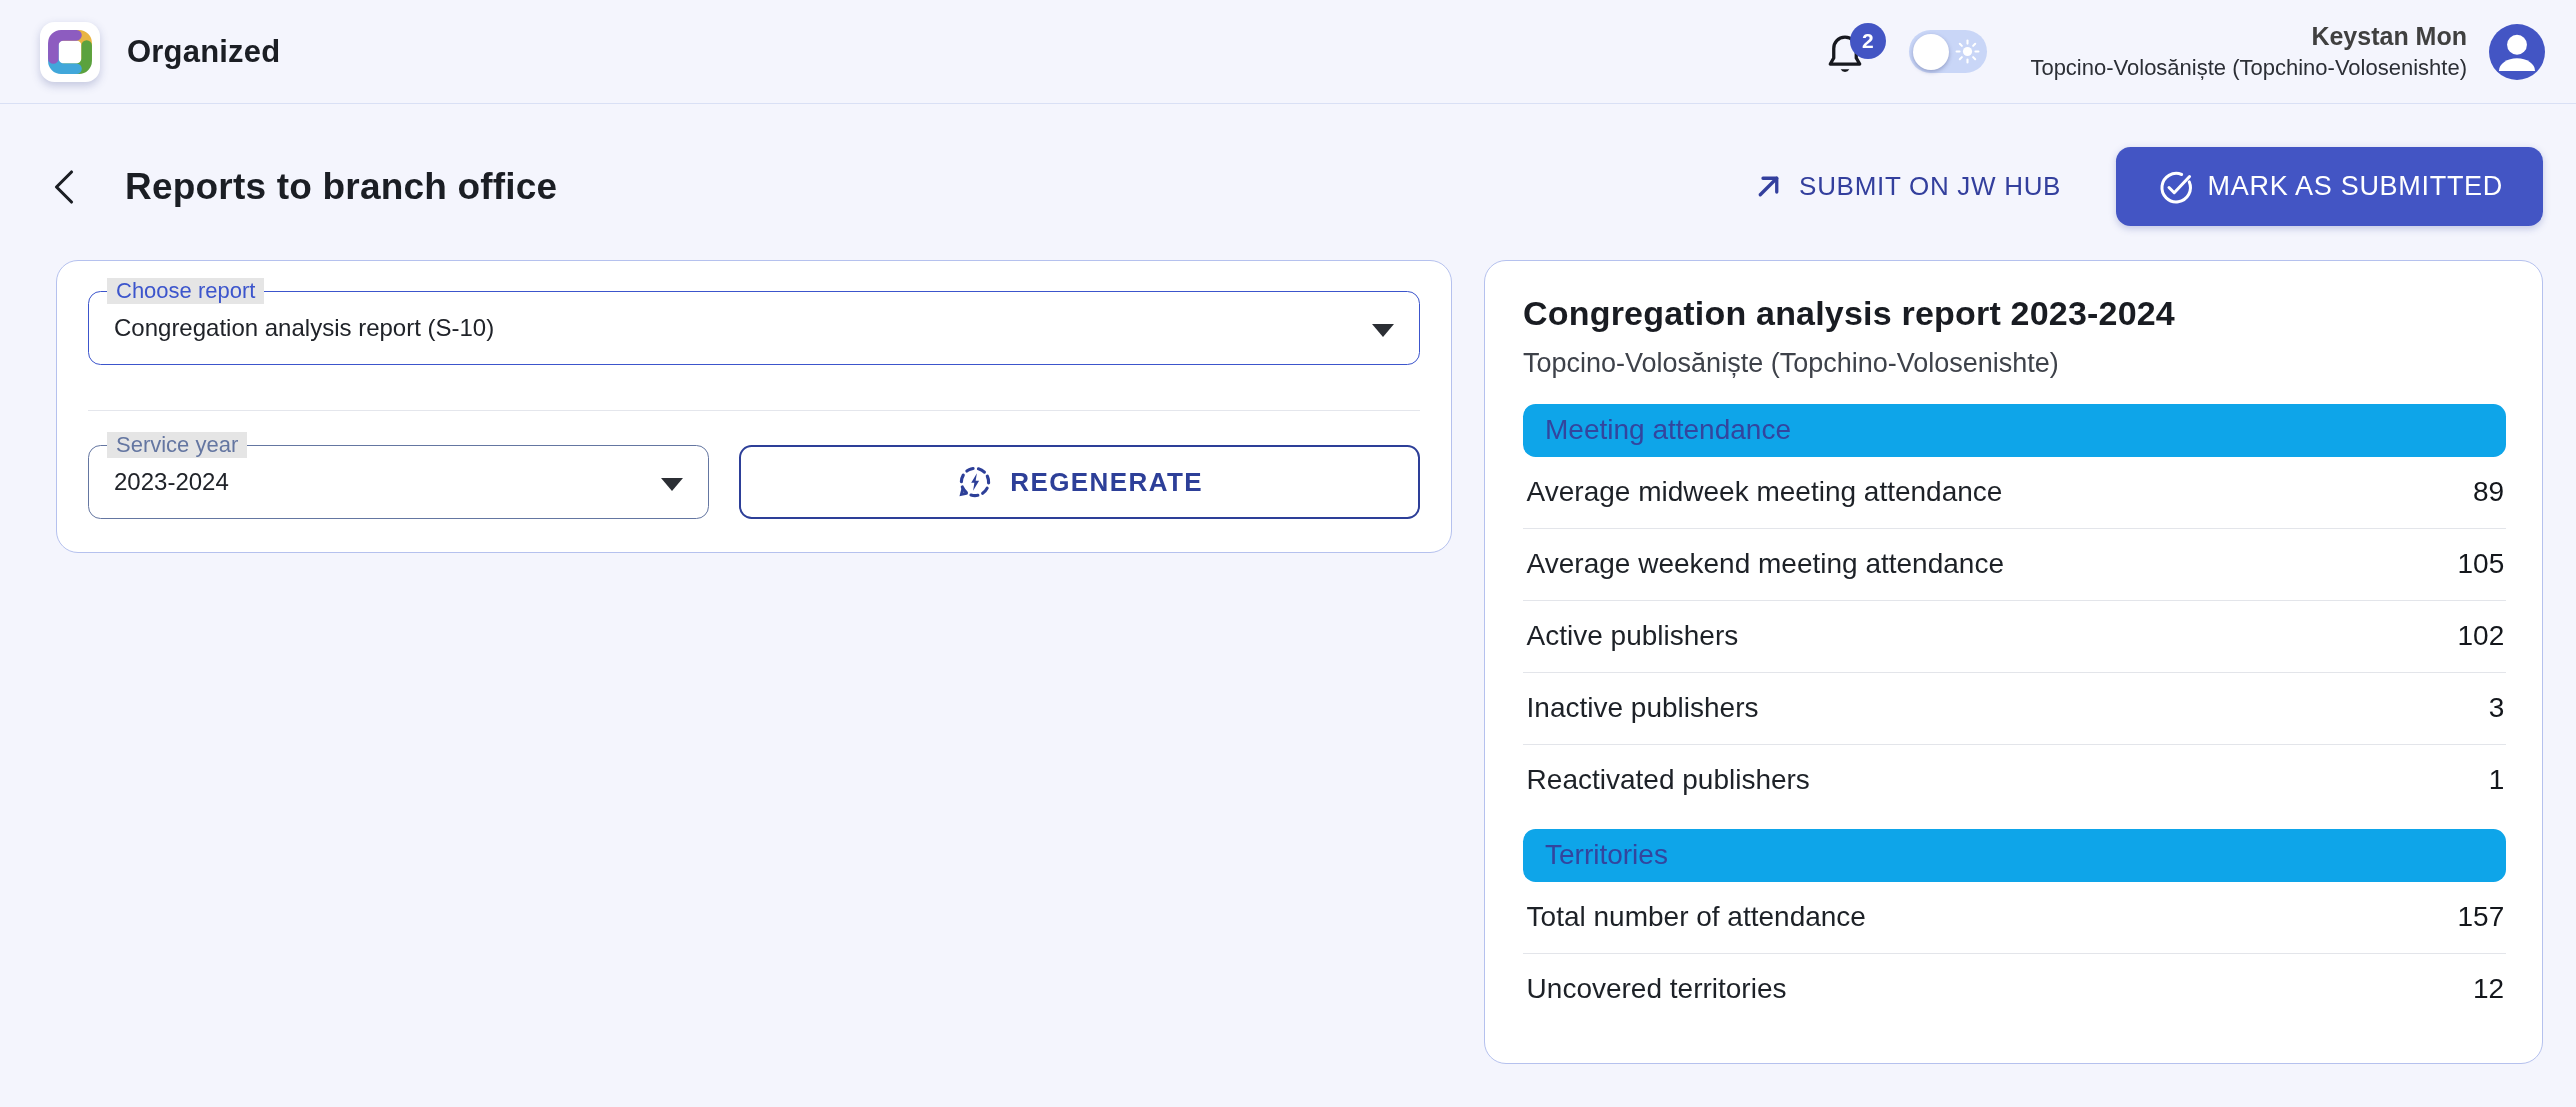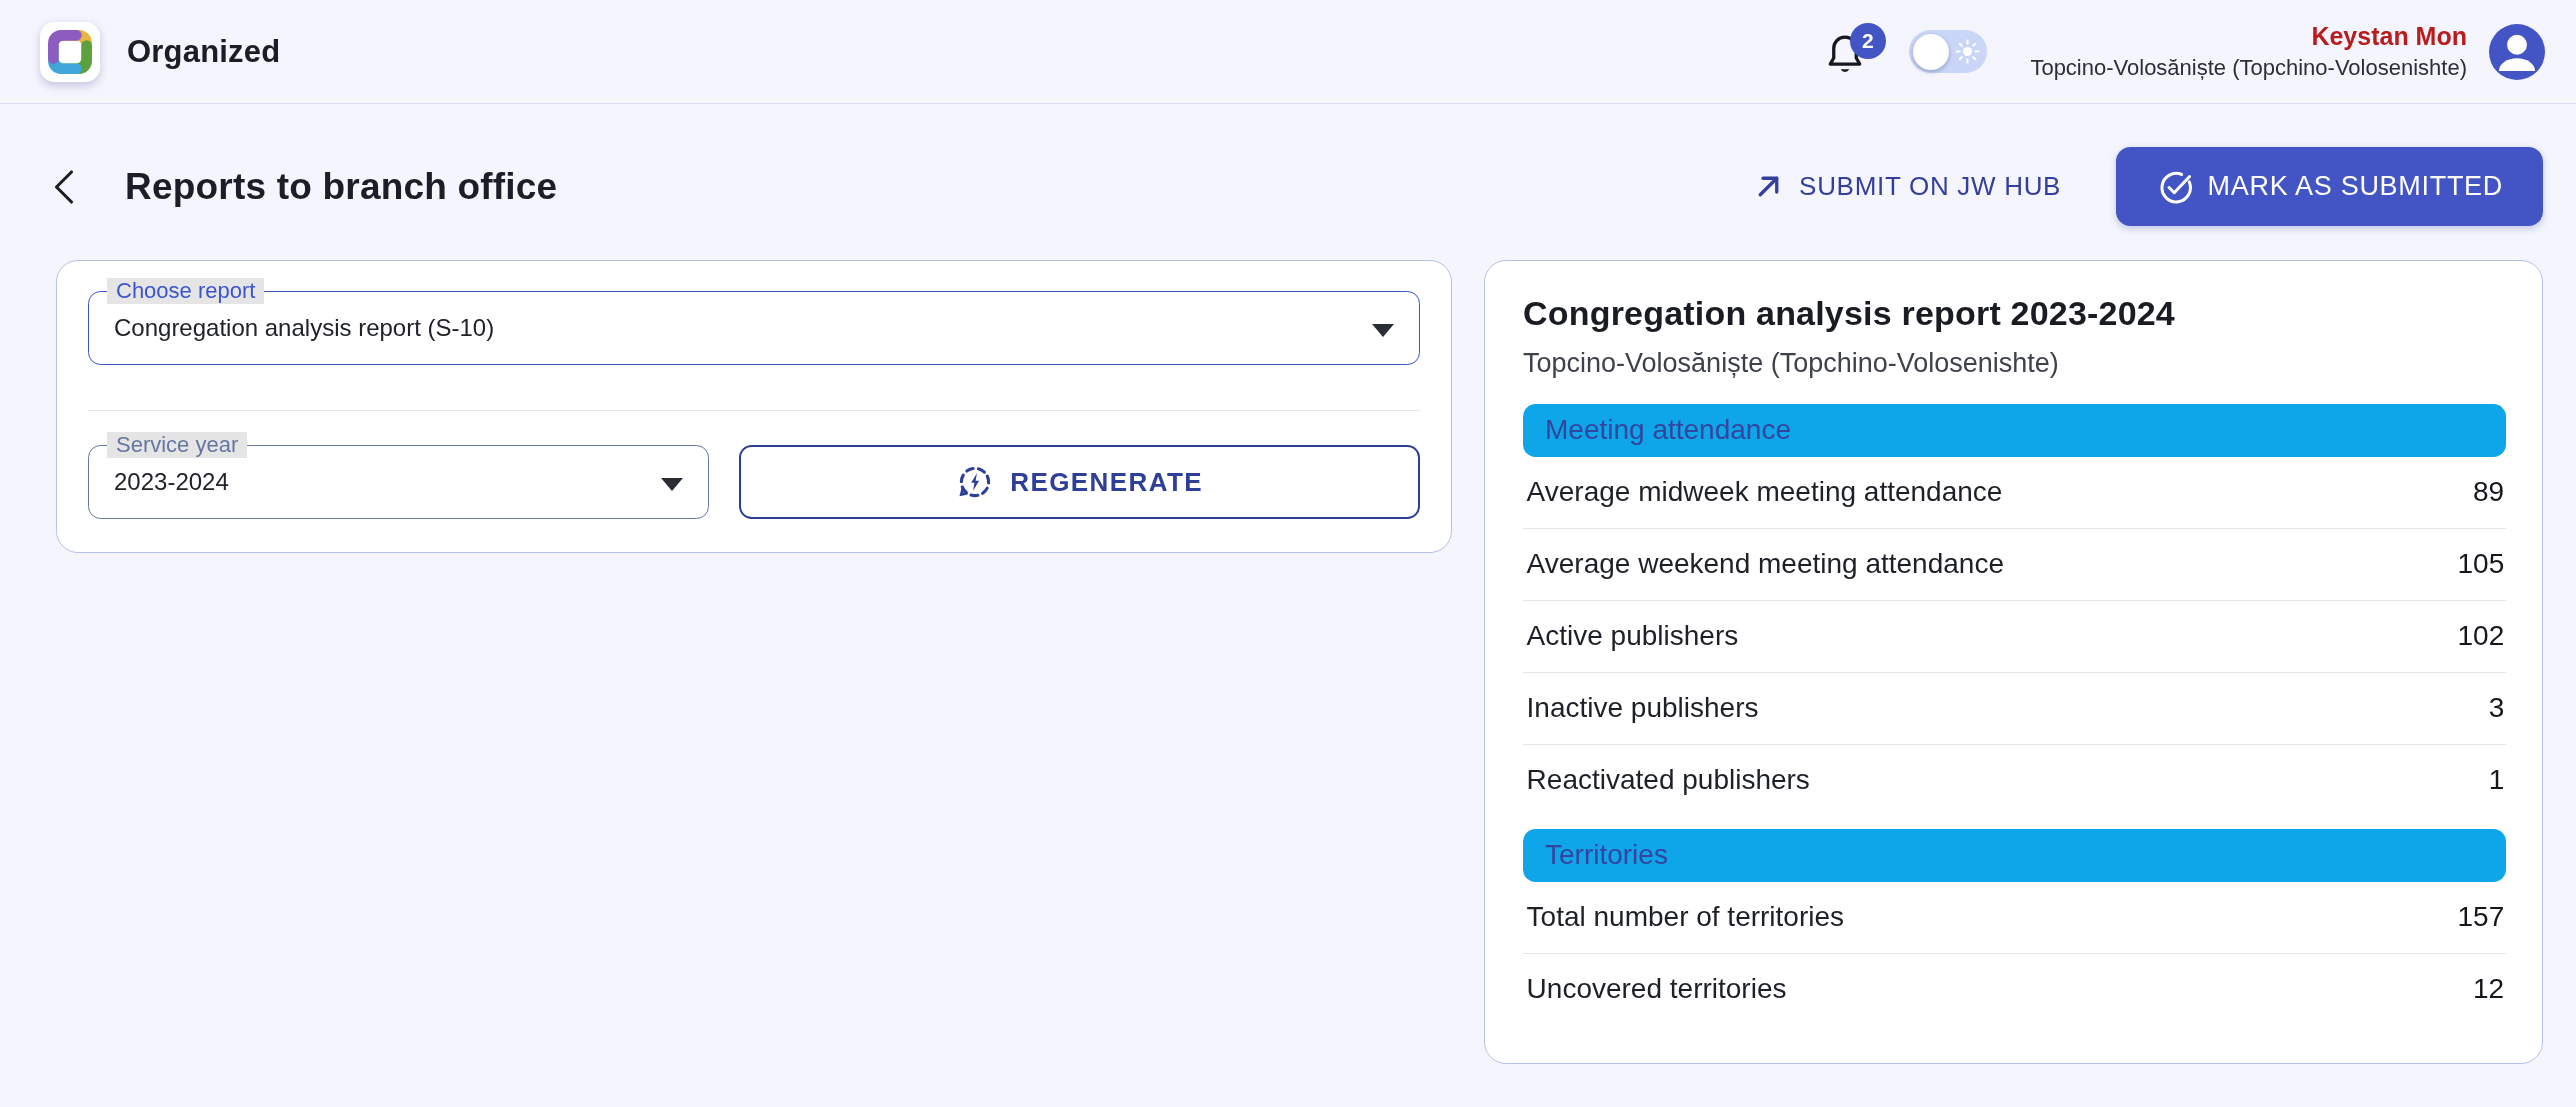--- a/index.html
+++ b/index.html
@@ -29,21 +29,21 @@
     position:absolute; top:-1.8px; right:-14.5px; min-width:36px; height:36px; border-radius:18px;
     background:var(--accent,#3d53c5); color:#fff; font-size:21px; font-weight:bold;
     display:flex; align-items:center; justify-content:center;
   }
   .toggle { position:relative; width:78px; height:43px; border-radius:22px; background:#c9d6f7; cursor:pointer; }
   .toggle .knob { position:absolute; left:3.6px; top:3.6px; width:36px; height:36px; border-radius:50%;
     background:#fff; box-shadow:0 1.8px 4.5px rgba(40,50,110,.35); }
   .toggle .sun { position:absolute; right:7.2px; top:9px; }
 
   .user-block { text-align:right; margin:0 22px 0 43px; line-height:1.25; }
-  .user-name { font-size:25px; font-weight:bold; color:#b91c1c; }
+  .user-name { font-size:25px; font-weight:bold; color:#404040; }
   .user-cong { font-size:22px; color:#2c2f36; margin-top:1.8px; }
   .avatar { width:56px; height:56px; border-radius:50%; background:var(--accent,#3d53c5);
     display:flex; align-items:center; justify-content:center; cursor:pointer; overflow:hidden; }
 
   
   .title-row { display:flex; align-items:center; padding:43px 33px 34px 42px; }
   .back-btn { width:47px; height:47px; display:flex; align-items:center; justify-content:center;
     cursor:pointer; border-radius:50%; margin-right:36px; }
   .page-title { font-size:37px; font-weight:bold; color:#1b1e24; letter-spacing:0.2px; }
   .title-spacer { flex:1; }
@@ -227,21 +227,21 @@
       <span class="row-label">Inactive publishers</span>
       <span class="row-value">3</span>
     </div>
     <div class="row">
       <span class="row-label">Reactivated publishers</span>
       <span class="row-value">1</span>
     </div>
 
     <div class="section-header">Territories</div>
     <div class="row">
-      <span class="row-label">Total number of territories</span>
+      <span class="row-label">Total number of attendance</span>
       <span class="row-value">157</span>
     </div>
     <div class="row">
       <span class="row-label">Uncovered territories</span>
       <span class="row-value">12</span>
     </div>
   </section>
 </div>
 
 

